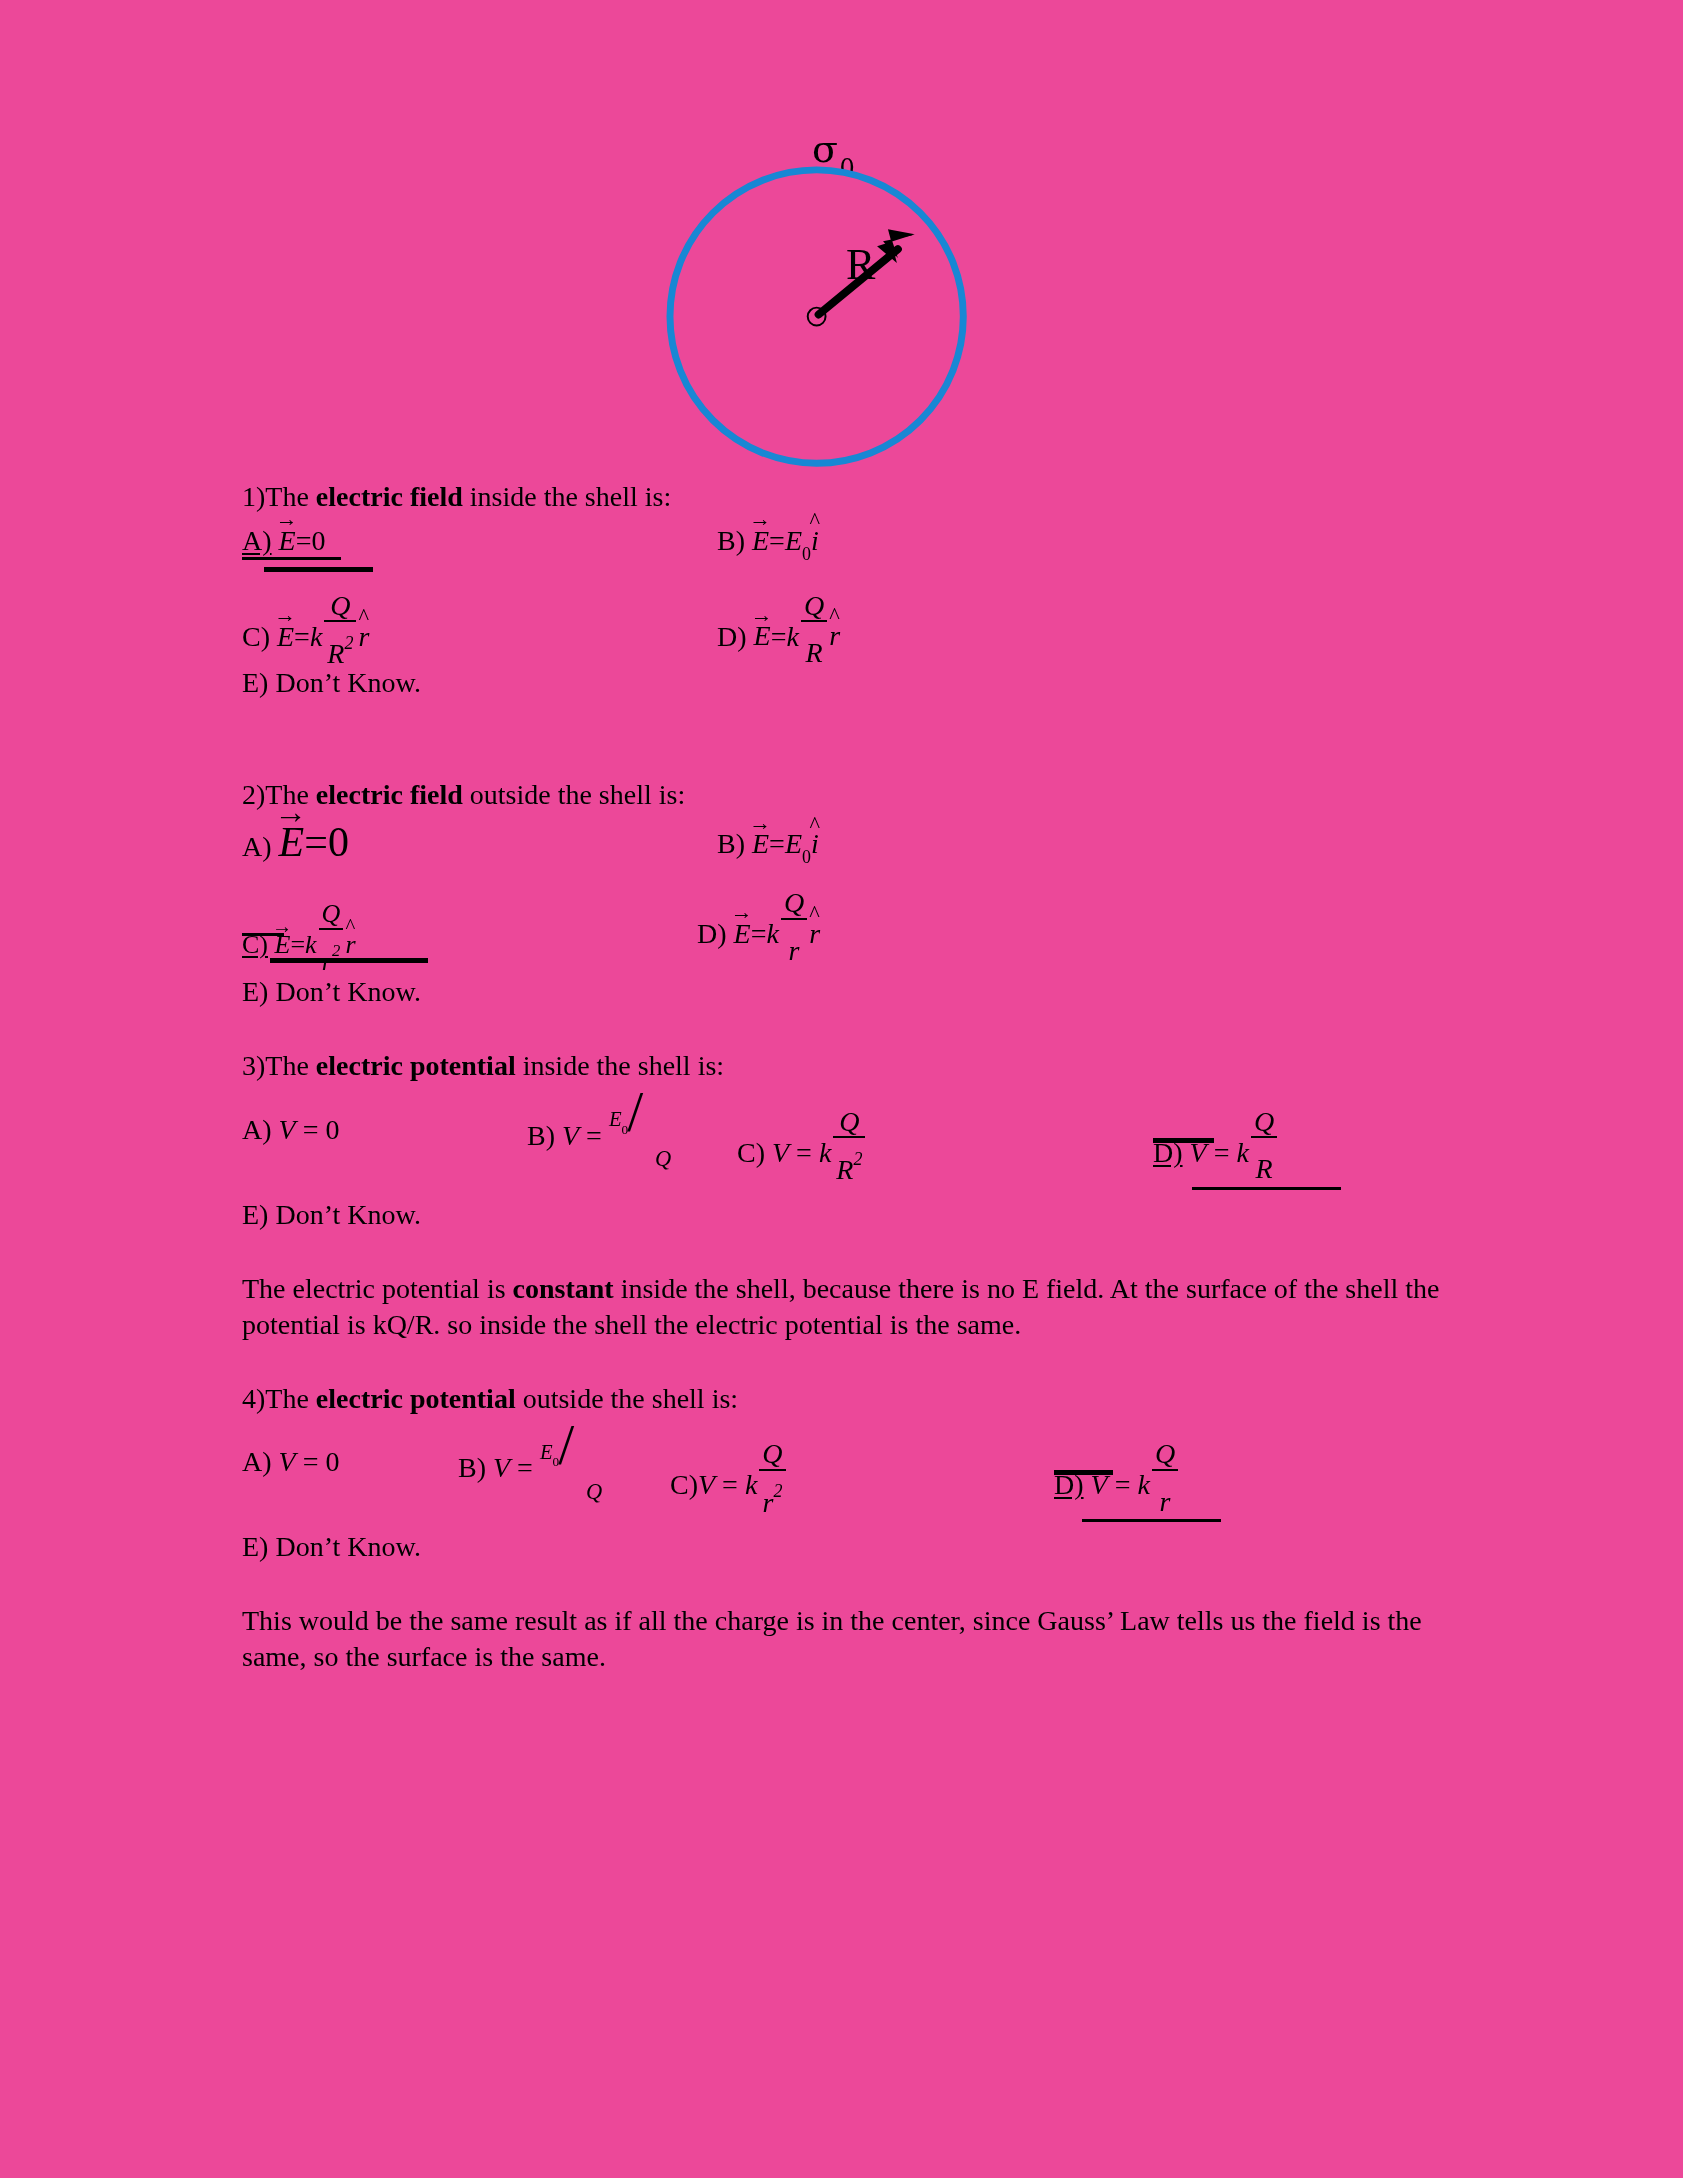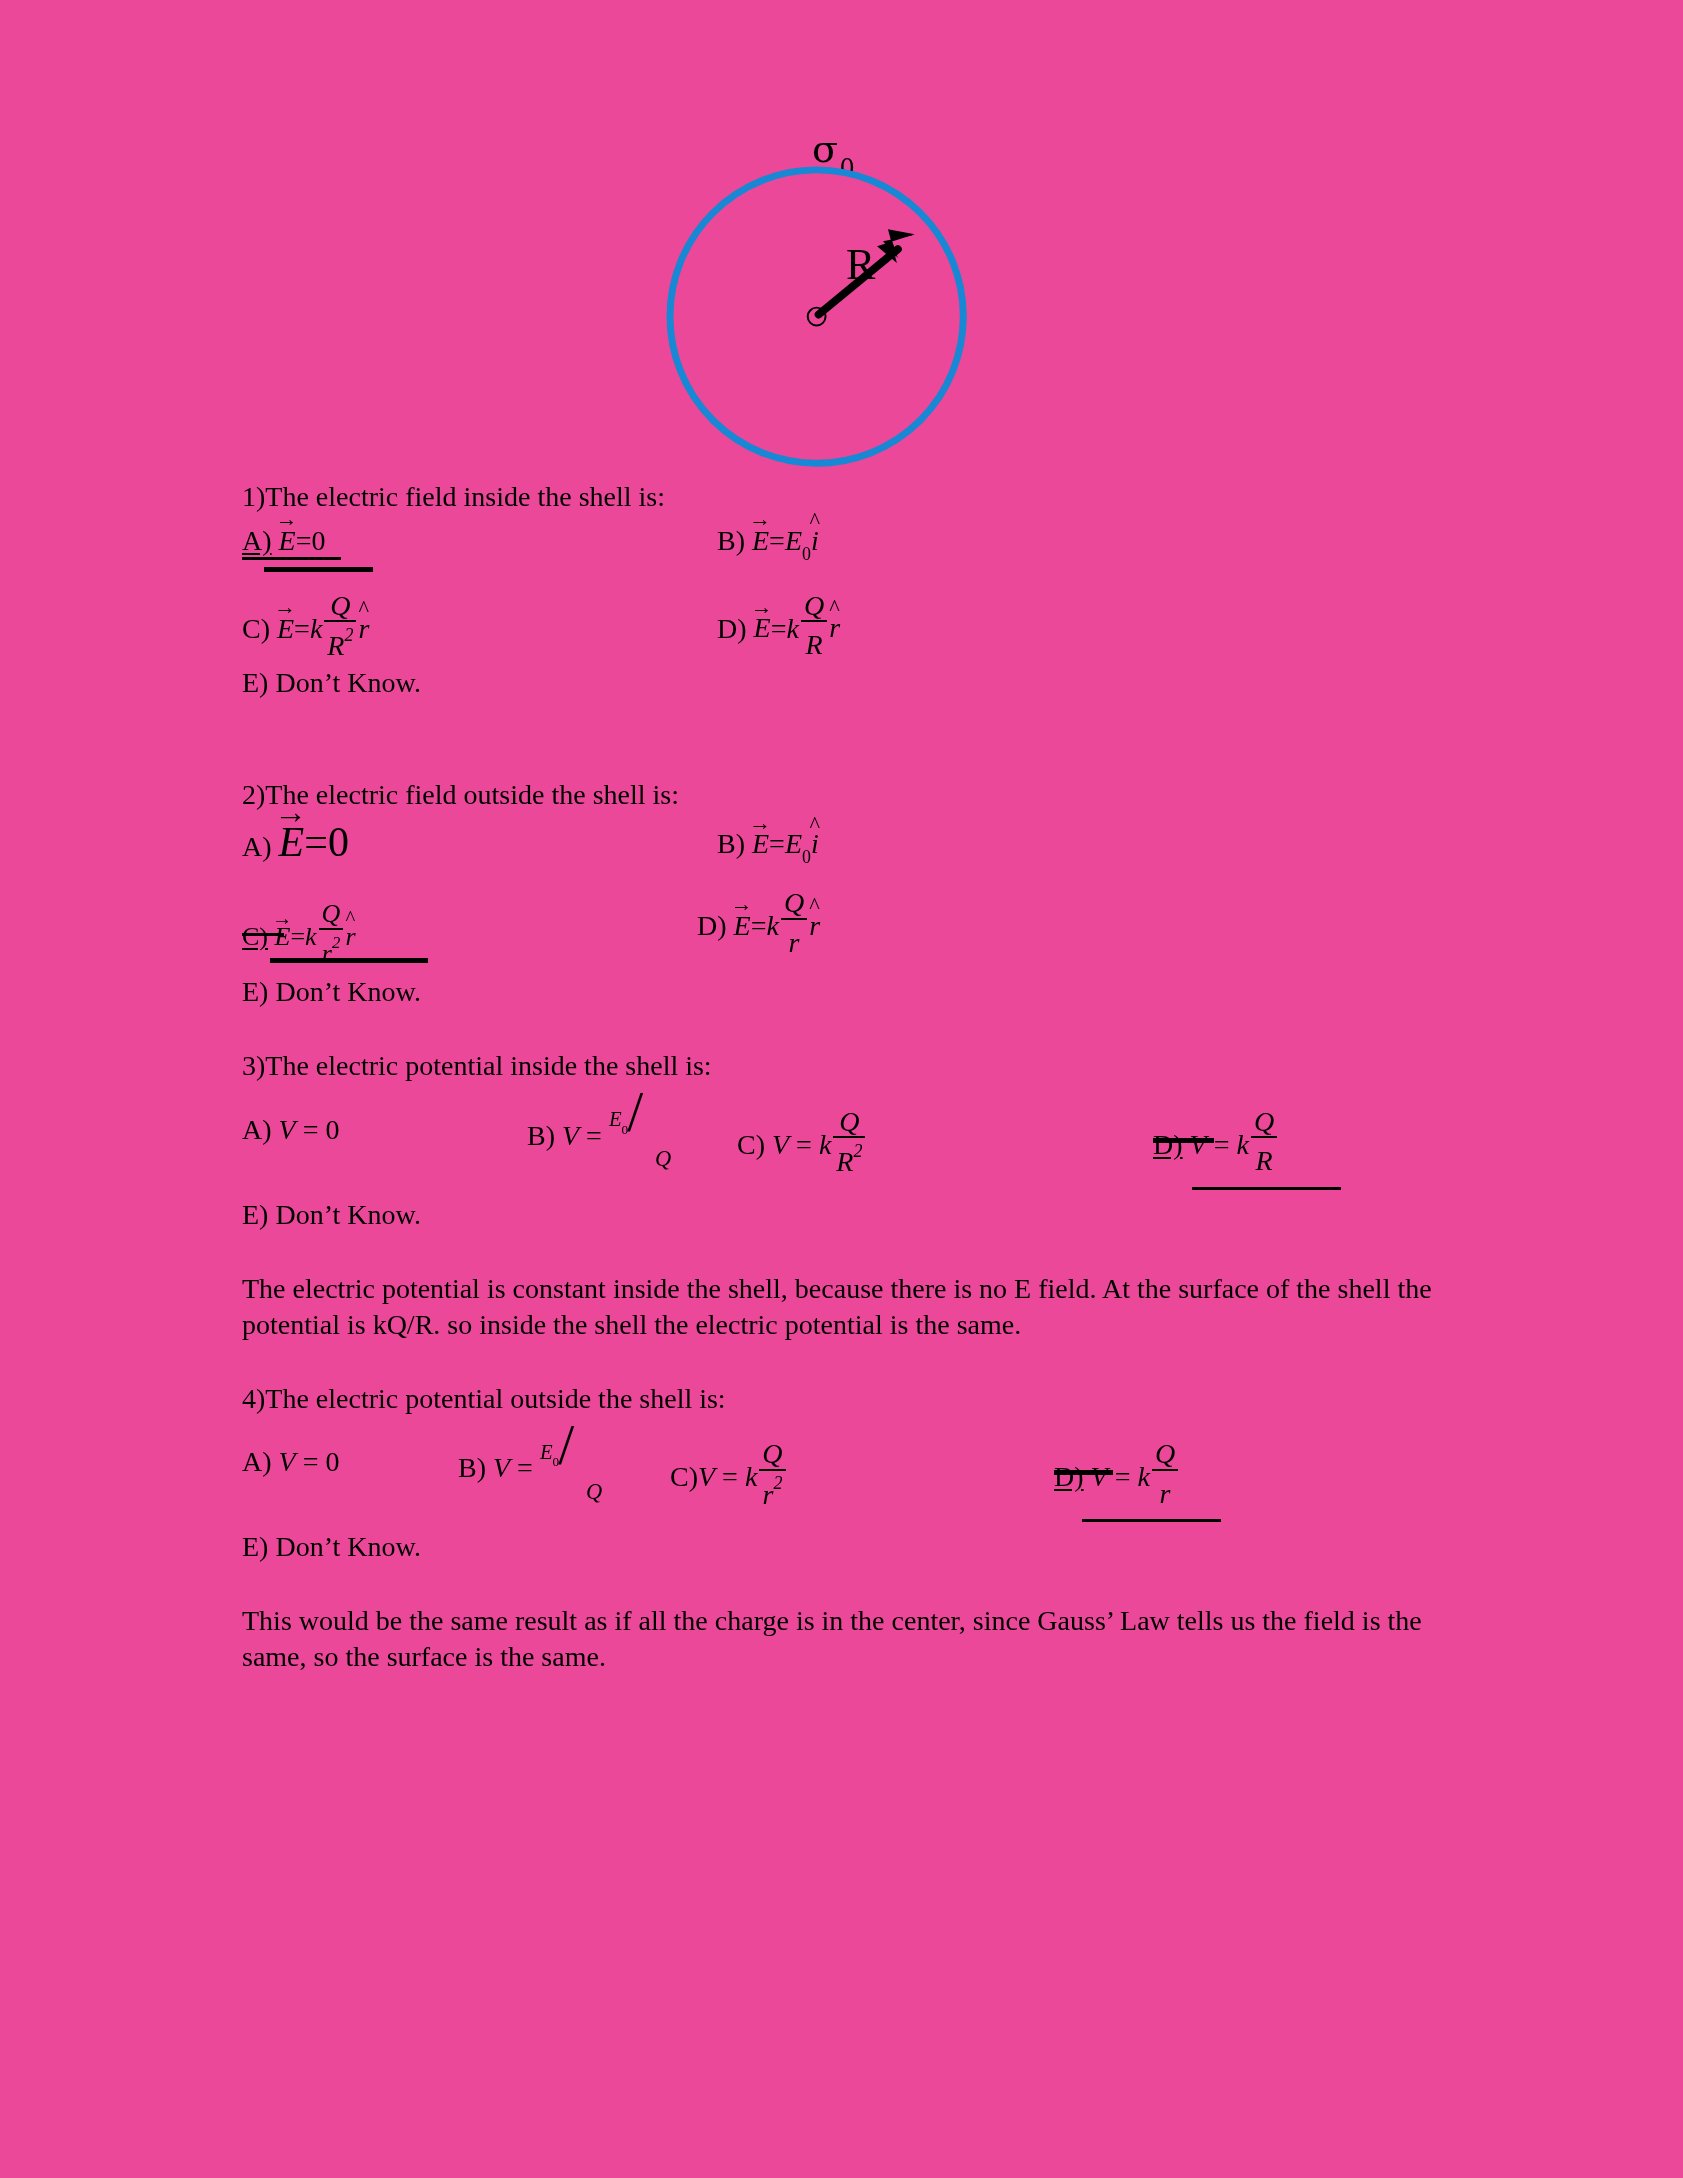--- a/index.html
+++ b/index.html
@@ -57,21 +57,21 @@
   .body-text {
     position: absolute;
     left: 242px;
     top: 479px;
     width: 1208px;
     font-size: 28px;
     line-height: 1.28;
   }
   .para { margin: 0 0 0 0; }
   .spacer-lg { height: 38px; }
-  b, .bold { font-weight: normal; }
+  b, .bold { font-weight: bold; }
 
   
   .mi { font-style: italic; font-family: "Liberation Serif", serif; }
   .mn { font-style: normal; }
   .vecwrap { position: relative; display: inline-block; }
   .vecwrap > .arr {
     position: absolute;
     left: 50%;
     transform: translateX(-52%);
     top: -0.62em;
@@ -109,21 +109,21 @@
     text-align: center;
     position: relative;
     top: -0.04em;
     margin: 0 2px;
   }
   .frac .num { display: block; line-height: 1.05; padding: 0 3px; }
   .frac .den {
     display: block;
     line-height: 1.1;
     border-top: 2px solid #000;
-    padding: 8px 3px;
+    padding: 16px 3px;
   }
 
   
   .dfrac {
     display: inline-block;
     position: relative;
     vertical-align: middle;
     width: 2.1em;
     height: 1.9em;
     top: -0.05em;

